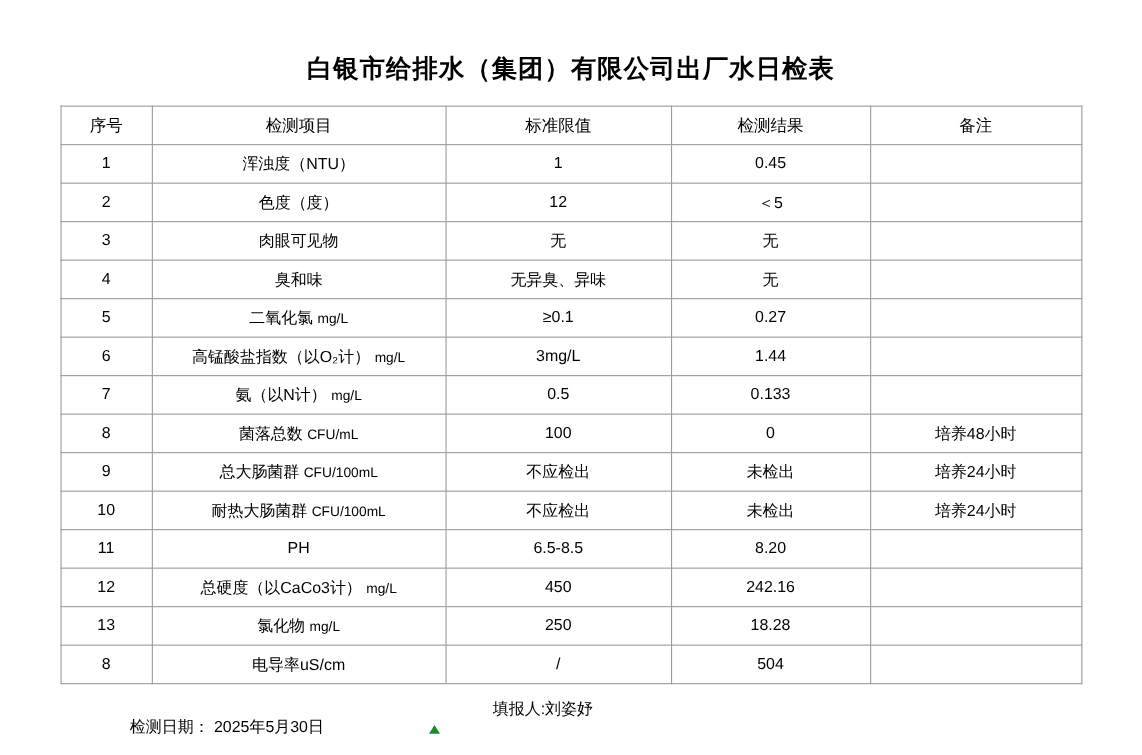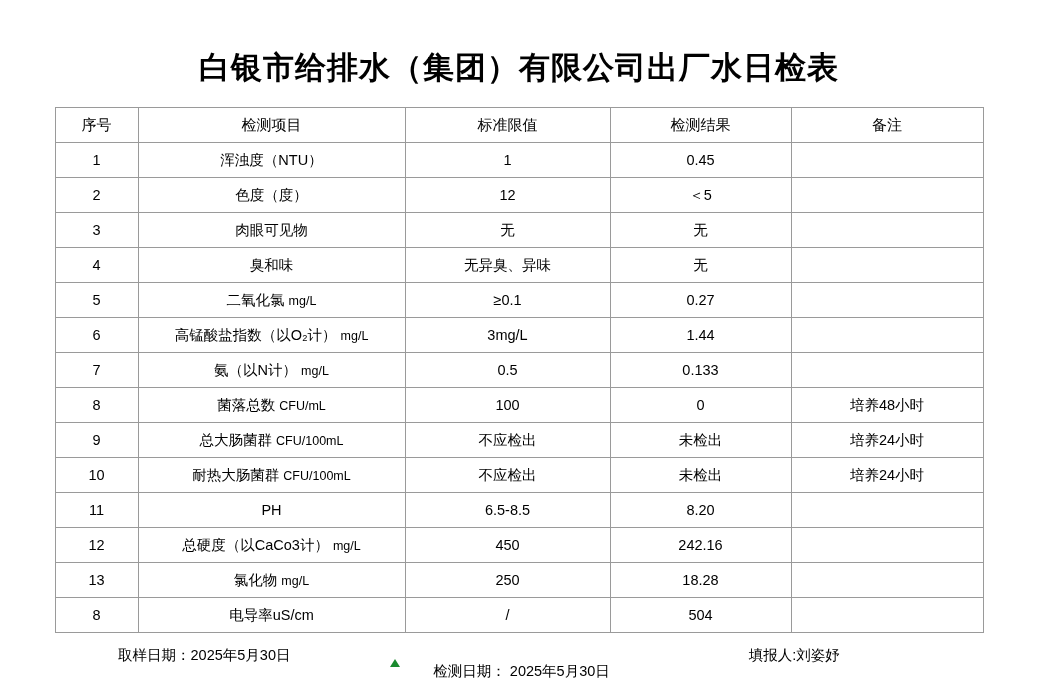--- a/index.html
+++ b/index.html
@@ -16,21 +16,21 @@
     overflow: hidden;
   }
   .page {
     width: 1038px;
     height: 686px;
     position: relative;
     box-sizing: border-box;
   }
   .doc-title {
     text-align: center;
-    font-size: 31px;
+    font-size: 23px;
     font-weight: bold;
     letter-spacing: 1px;
     margin-top: 47px;
     margin-bottom: 0;
     font-family: "Liberation Sans", sans-serif;
   }
   table.report {
     border-collapse: collapse;
     margin: 18px auto 0 auto;
     width: 903px;
@@ -198,18 +198,17 @@
         <td>/</td>
         <td>504</td>
         <td></td>
       </tr>
     </tbody>
   </table>
 
   <div class="green-mark"></div>
 
   <div class="footer">
-    <div class="f-sample">取样日期：2025年5月30日</div>
     <div class="f-test">检测日期： 2025年5月30日</div>
     <div class="f-filler">填报人:刘姿妤</div>
   </div>
 
 </div>
 
 </body></html>

